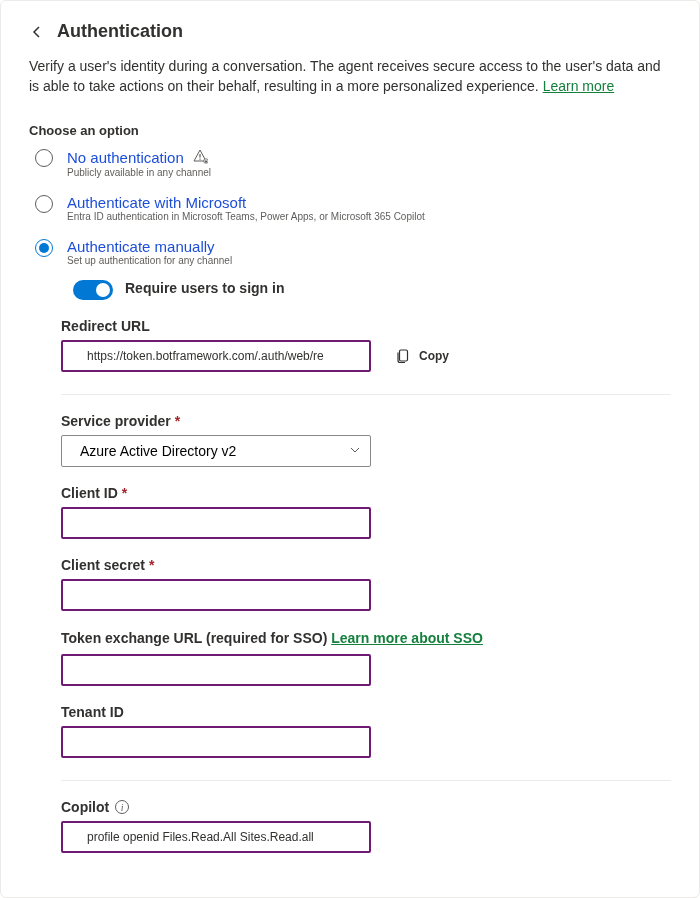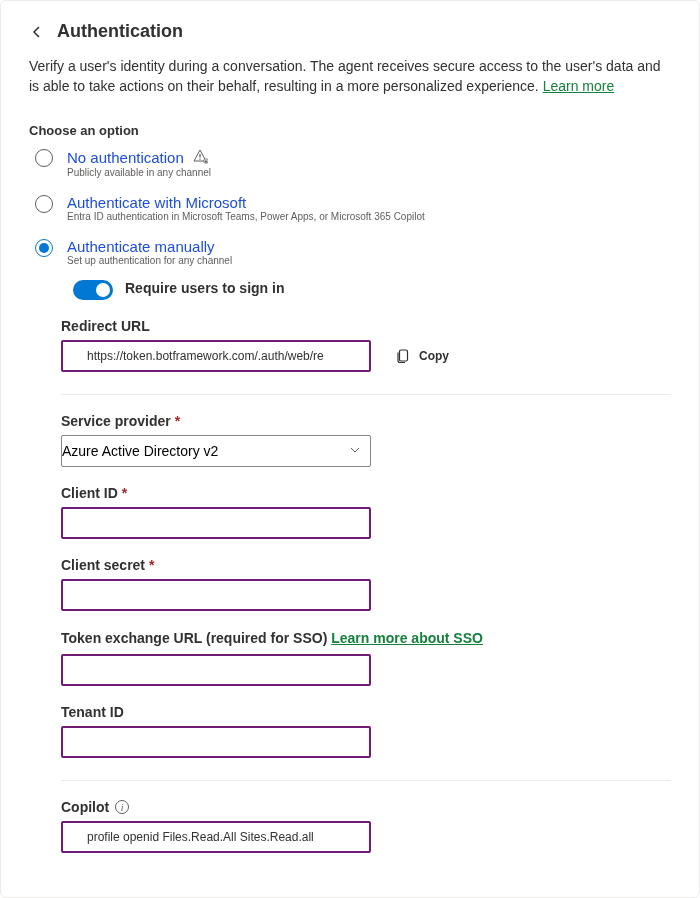--- a/index.html
+++ b/index.html
@@ -172,21 +172,21 @@
   }
   .select-wrap {
     position: relative;
     width: 310px;
   }
   .select-input {
     width: 100%;
     height: 32px;
     border: 1px solid #8a8886;
     border-radius: 2px;
-    padding: 0 30px 0 0;
+    padding: 0 30px 0 18px;
     font-size: 14px;
     font-family: inherit;
     background: #fff;
     appearance: none;
     cursor: pointer;
   }
   .chevron {
     position: absolute;
     right: 10px;
     top: 50%;

